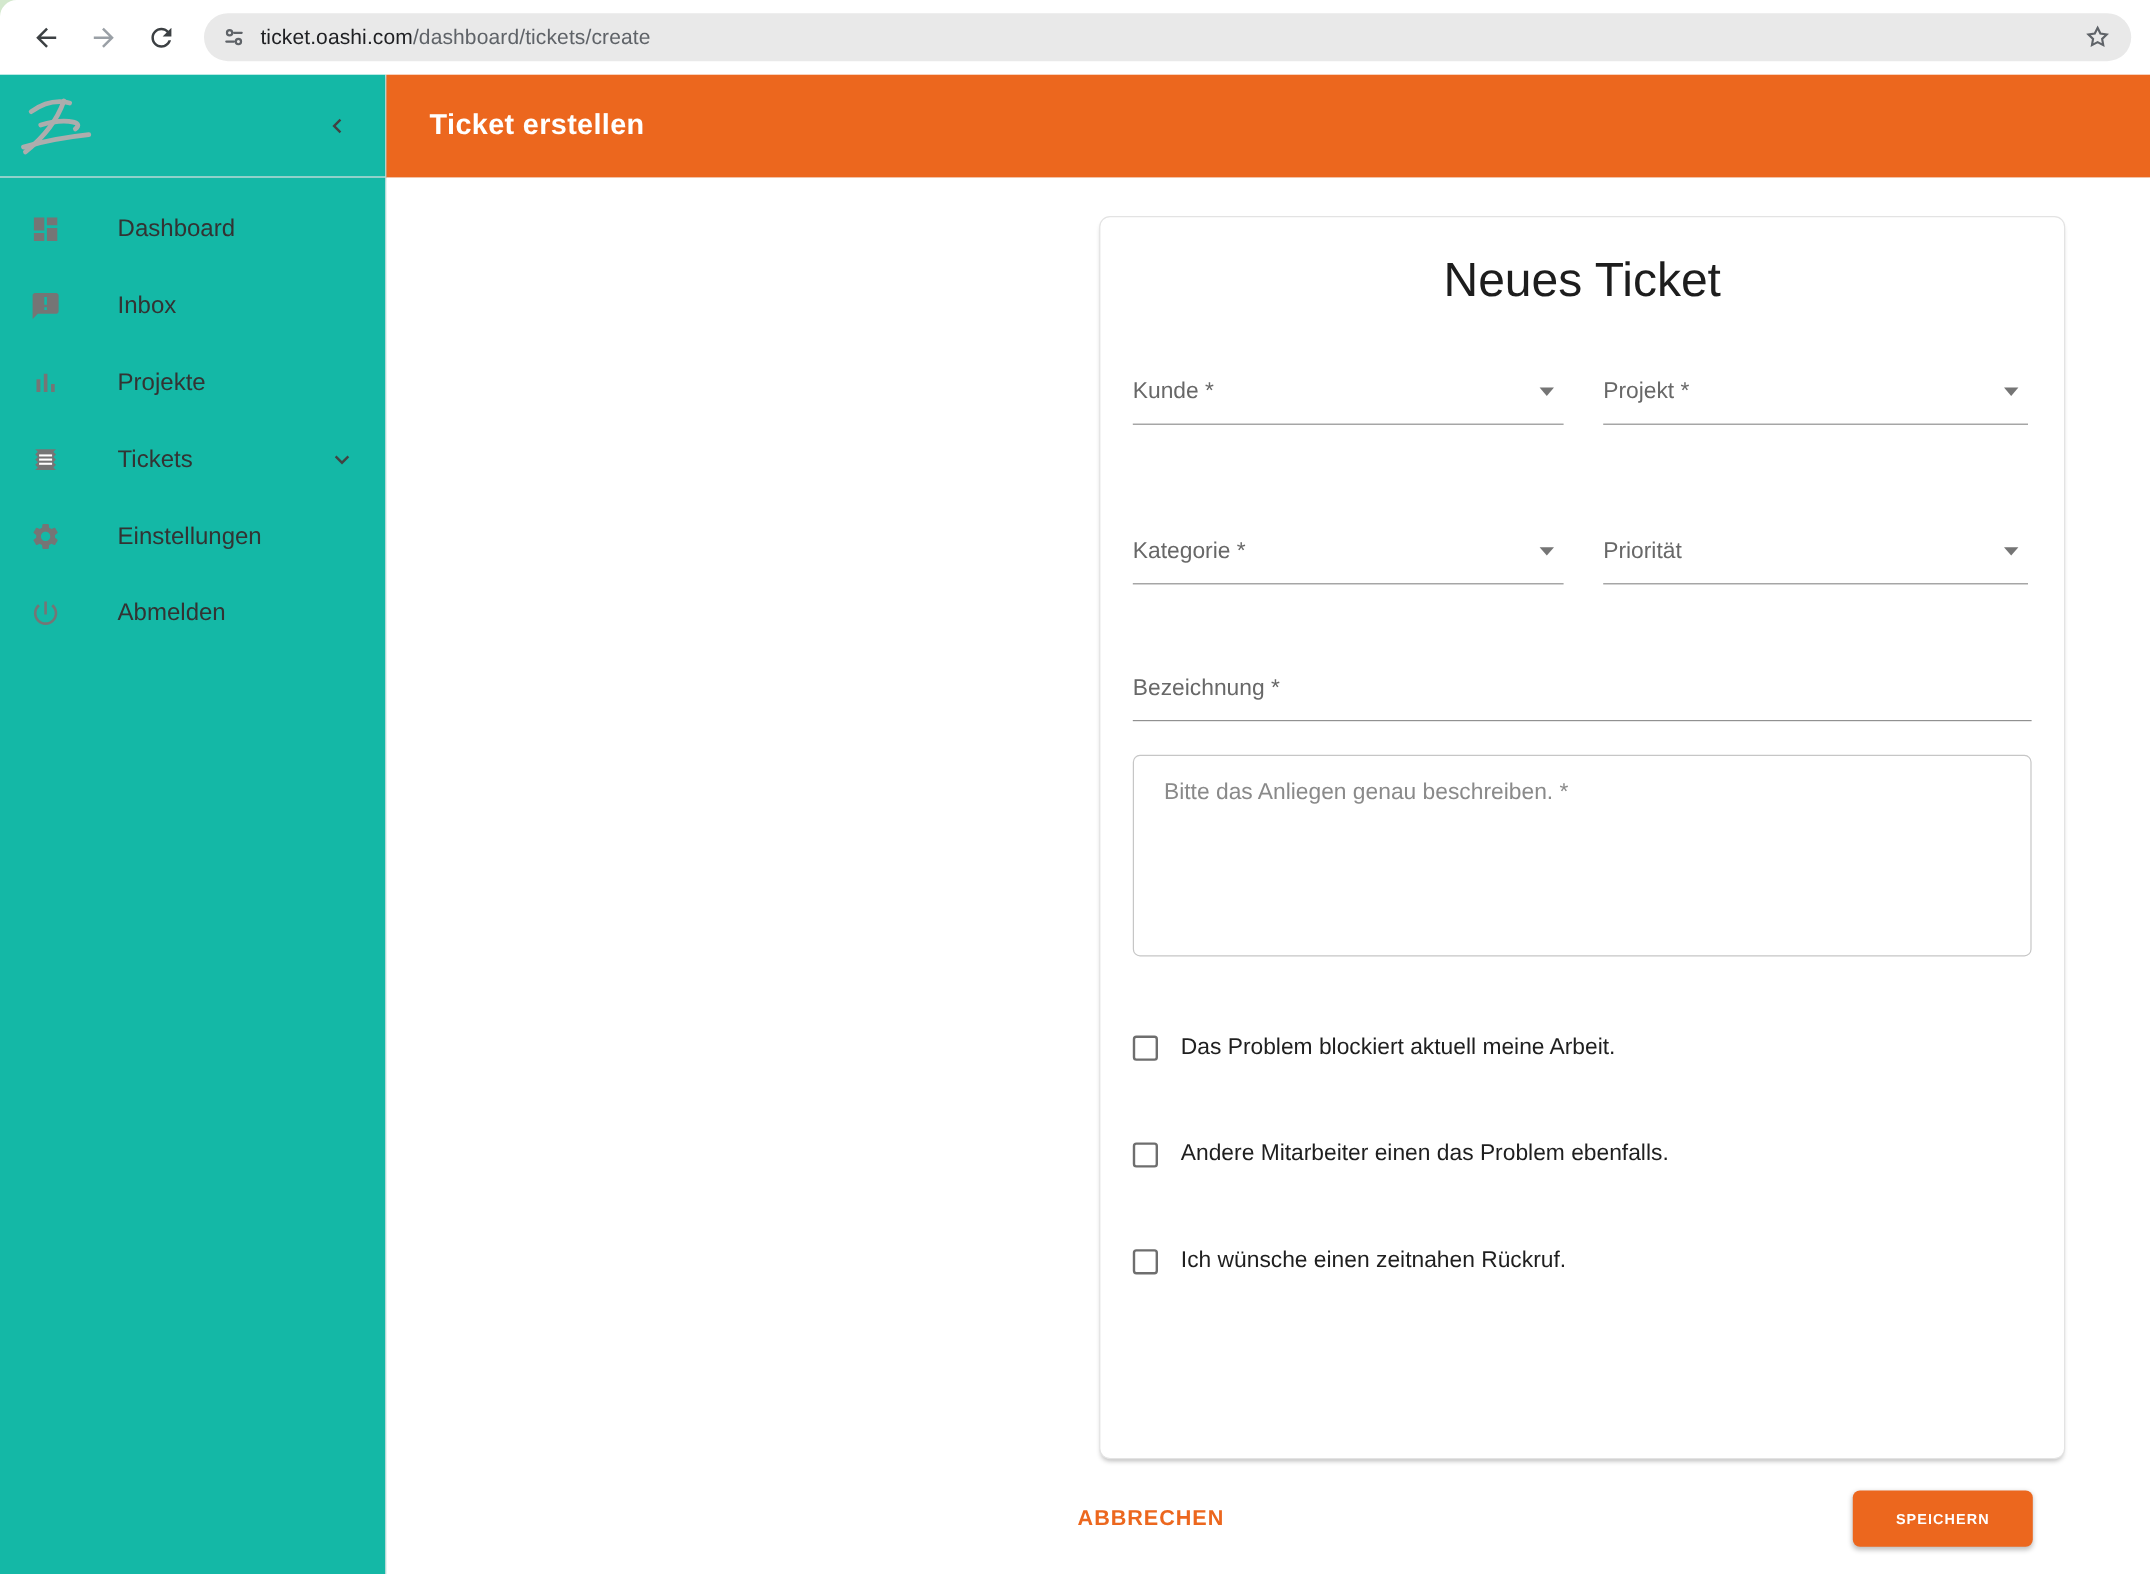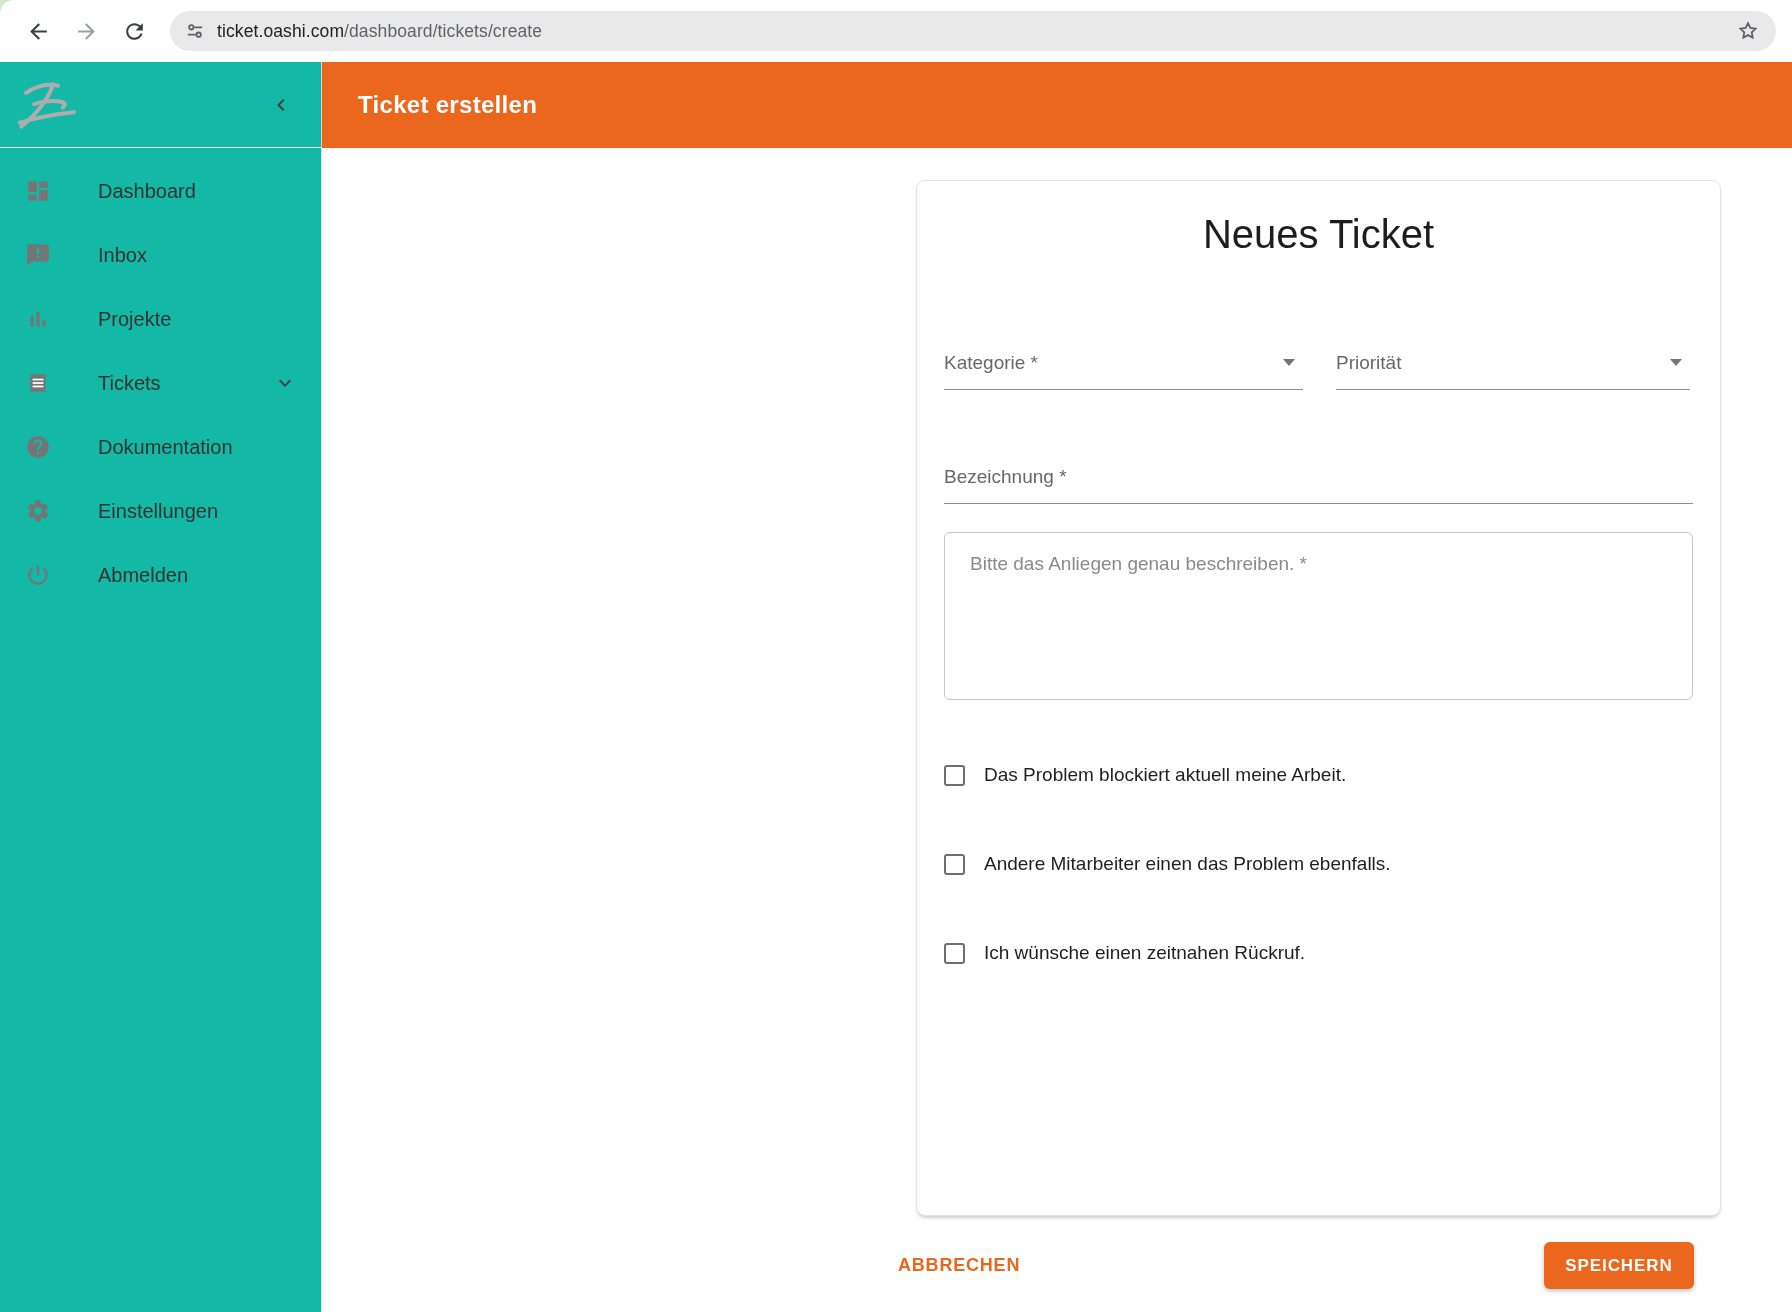--- a/index.html
+++ b/index.html
@@ -54,21 +54,21 @@
   .tarea-wrap { padding:0 27px; }
   textarea.tarea { width:100%; height:168px; resize:none; border:1px solid #c6c6c6; border-radius:6px; padding:20px 25px; font-size:19px; color:#1d1d1d; font-family:"Liberation Sans",sans-serif; outline:none; }
   textarea.tarea::placeholder { color:#8a8a8a; opacity:1; }
   .chkrow { display:flex; align-items:center; padding:0 27px; height:30px; cursor:pointer; }
   .chkbox { width:21px; height:21px; border:2px solid #6e6e6e; border-radius:3px; flex:none; }
   .chklbl { margin-left:19px; font-size:19px; color:#1f1f1f; }
 
   
   .actions { position:absolute; left:566px; top:1094px; width:806px; display:flex; align-items:center; justify-content:space-between; }
   .btn-text { color:var(--accent); font-size:18px; font-weight:700; letter-spacing:.8px; padding:12px 10px; cursor:pointer; background:none; border:none; font-family:"Liberation Sans",sans-serif; }
-  .btn-fill { width:150px; height:47px; background:var(--accent); color:#fff; font-size:17px; font-weight:700; letter-spacing:.9px; border:none; border-radius:6px; cursor:pointer; box-shadow:0 2px 4px rgba(0,0,0,.25); font-family:"Liberation Sans",sans-serif; }
+  .btn-fill { width:150px; height:47px; background:var(--accent); color:#fff; font-size:12px; font-weight:700; letter-spacing:.9px; border:none; border-radius:6px; cursor:pointer; box-shadow:0 2px 4px rgba(0,0,0,.25); font-family:"Liberation Sans",sans-serif; }
 
   .mt-row1 { margin-top:55px; }
   .mt-row2 { margin-top:91px; }
   .mt-bez { margin-top:72px; padding:0 27px; }
   .mt-tarea { margin-top:28px; }
   .mt-ansp { margin-top:80px; }
   .mt-chk1 { margin-top:56px; }
   .mt-chk { margin-top:59px; }
 </style>
 </head>
@@ -154,26 +154,20 @@
               <rect x="7" y="14.4" width="10" height="1.6" fill="#fff"></rect>
             </svg>
           </span>
           <span class="lbl">Tickets</span>
           <svg class="expand" viewBox="0 0 24 24">
               <path fill="#424242" d="M16.59 8.59L12 13.17 7.41 8.59 6 10l6 6 6-6z"></path>
             </svg>
         </div>
         <div class="nav-item">
           <span class="ic"><svg viewBox="0 0 24 24" fill="#757575">
-                <path d="M12 2C6.48 2 2 6.48 2 12s4.48 10 10 10 10-4.48 10-10S17.52 2 12 2zm1 17h-2v-2h2v2zm2.07-7.75l-.9.92C13.45 12.9 13 13.5 13 15h-2v-.5c0-1.1.45-2.1 1.17-2.83l1.24-1.26c.37-.36.59-.86.59-1.41 0-1.1-.9-2-2-2s-2 .9-2 2H8c0-2.21 1.79-4 4-4s4 1.79 4 4c0 .88-.36 1.68-.93 2.25z"></path>
-              </svg></span>
-          <span class="lbl">Dokumentation</span>
-        </div>
-        <div class="nav-item">
-          <span class="ic"><svg viewBox="0 0 24 24" fill="#757575">
                 <path d="M19.14 12.94c.04-.3.06-.61.06-.94 0-.32-.02-.64-.07-.94l2.03-1.58c.18-.14.23-.41.12-.61l-1.92-3.32c-.12-.22-.37-.29-.59-.22l-2.39.96c-.5-.38-1.03-.7-1.62-.94l-.36-2.54c-.04-.24-.24-.41-.48-.41h-3.84c-.24 0-.43.17-.47.41l-.36 2.54c-.59.24-1.13.57-1.62.94l-2.39-.96c-.22-.08-.47 0-.59.22L2.74 8.87c-.12.21-.08.47.12.61l2.03 1.58c-.05.3-.09.63-.09.94s.02.64.07.94l-2.03 1.58c-.18.14-.23.41-.12.61l1.92 3.32c.12.22.37.29.59.22l2.39-.96c.5.38 1.03.7 1.62.94l.36 2.54c.05.24.24.41.48.41h3.84c.24 0 .44-.17.47-.41l.36-2.54c.59-.24 1.13-.56 1.62-.94l2.39.96c.22.08.47 0 .59-.22l1.92-3.32c.12-.22.07-.47-.12-.61l-2.01-1.58zM12 15.6c-1.98 0-3.6-1.62-3.6-3.6s1.62-3.6 3.6-3.6 3.6 1.62 3.6 3.6-1.62 3.6-3.6 3.6z"></path>
               </svg></span>
           <span class="lbl">Einstellungen</span>
         </div>
         <div class="nav-item">
           <span class="ic"><svg viewBox="0 0 24 24" fill="#757575">
                 <path d="M13 3h-2v10h2V3zm4.83 2.17l-1.42 1.42C17.99 7.86 19 9.81 19 12c0 3.87-3.13 7-7 7s-7-3.13-7-7c0-2.19 1.01-4.14 2.58-5.42L6.17 5.17C4.23 6.82 3 9.26 3 12c0 4.97 4.03 9 9 9s9-4.03 9-9c0-2.74-1.23-5.18-3.17-6.83z"></path>
               </svg></span>
           <span class="lbl">Abmelden</span>
         </div>
@@ -181,20 +175,30 @@
     </div>
 
     <div class="main">
       <div class="main-header">
         <span class="main-title">Ticket erstellen</span>
       </div>
       <div class="content">
         <div class="card">
           <div class="card-title">Neues Ticket</div>
 
+          <div class="frow mt-row1">
+            <div class="sel w-l">
+              <span class="slabel">Kunde *</span>
+              <span class="arrow"></span>
+            </div>
+            <div class="sel w-r">
+              <span class="slabel">Projekt *</span>
+              <span class="arrow"></span>
+            </div>
+          </div>
 
           <div class="frow mt-row2">
             <div class="sel w-l">
               <span class="slabel">Kategorie *</span>
               <span class="arrow"></span>
             </div>
             <div class="sel w-r">
               <span class="slabel">Priorität</span>
               <span class="arrow"></span>
             </div>

